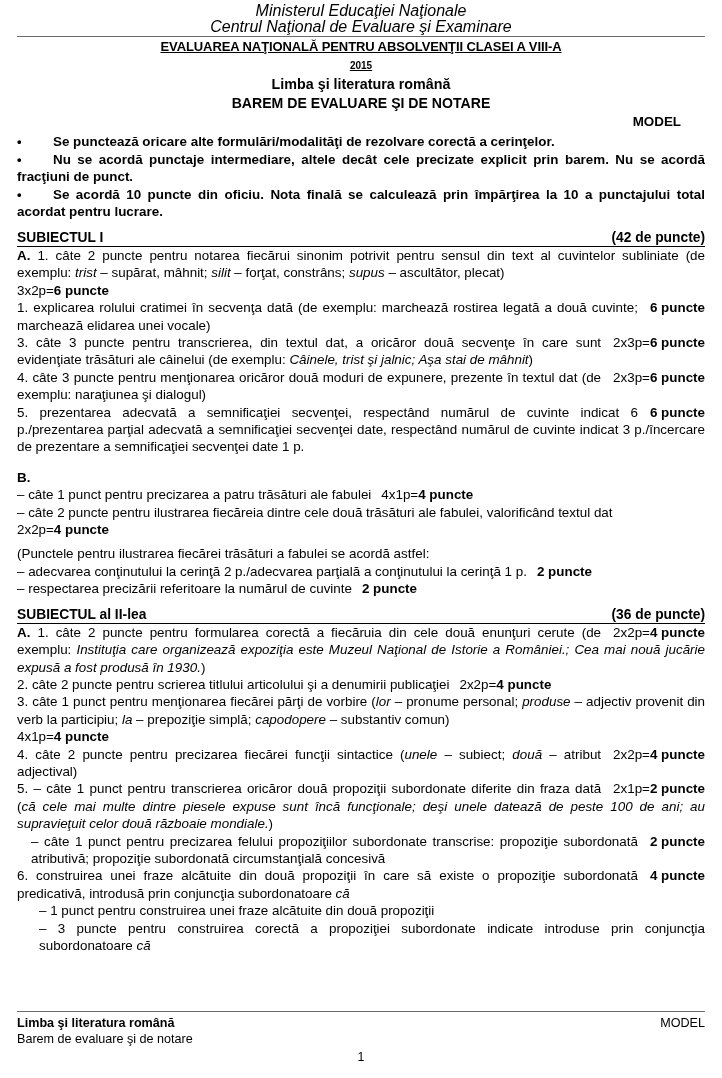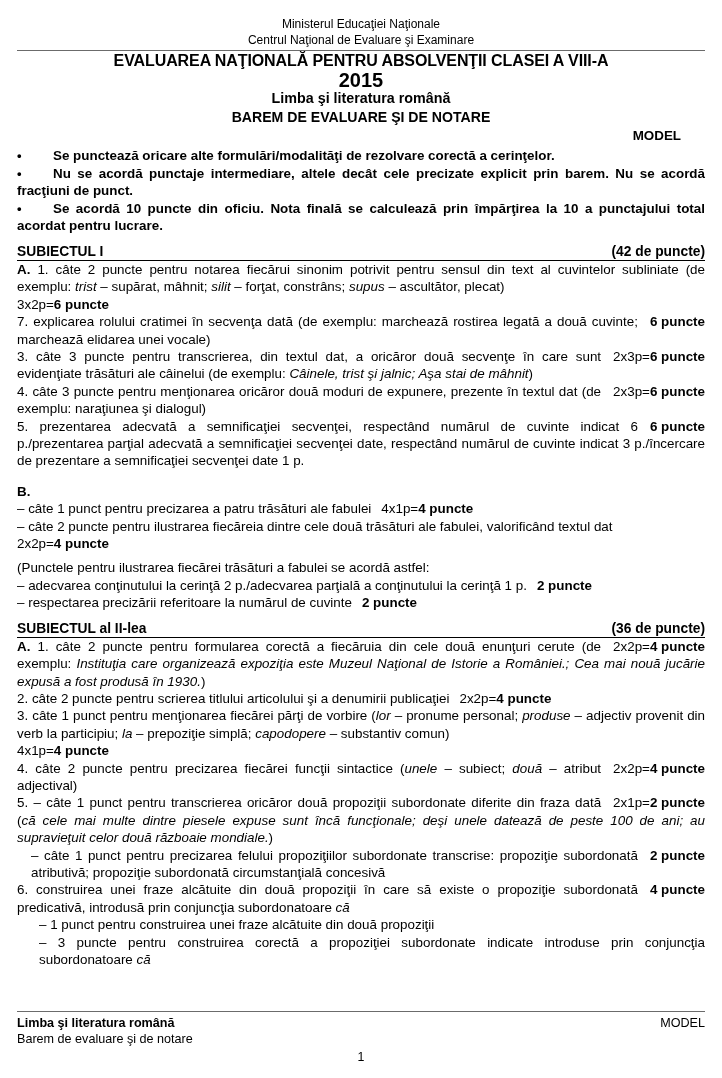--- a/index.html
+++ b/index.html
@@ -18,38 +18,39 @@
   .page {
     position: relative;
     width: 722px;
     height: 1078px;
     box-sizing: border-box;
     padding: 0 17px;
   }
   
   .masthead {
     text-align: center;
-    font-size: 12px;
+    font-size: 16px;
     line-height: 15.5px;
-    padding-top: 17px;
+    padding-top: 3px;
+    font-style: italic;
   }
   .masthead div { white-space: nowrap; }
   hr.rule {
     border: 0;
     border-top: 1.3px solid #6b6b6b;
     margin: 2px 0 1px 0;
   }
   .title-block {
     text-align: center;
     font-weight: bold;
     font-size: 14.3px;
     line-height: 18.5px;
   }
-  .title-block .t-exam { font-size: 16px; letter-spacing: -0.1px; }
-  .title-block .t-year { font-size: 20px; }
+  .title-block .t-exam { font-size: 13px; letter-spacing: -0.1px; text-decoration: underline; }
+  .title-block .t-year { font-size: 10px; text-decoration: underline; }
   .title-block .t-subject { font-size: 14.3px; }
   .title-block .t-barem { font-size: 14.1px; }
   .model-line {
     text-align: right;
     font-weight: bold;
     font-size: 13.4px;
     line-height: 19px;
     padding-right: 24px;
   }
   
@@ -174,21 +175,21 @@
   <div class="sec-head">
     <span>SUBIECTUL I</span>
     <span class="right">(42 de puncte)</span>
   </div>
 
   <div class="body-txt">
 
     <p class="just"><span class="bld">A.</span><span> 1. câte 2 puncte pentru notarea fiecărui sinonim potrivit pentru sensul din text al cuvintelor subliniate (de exemplu: </span><span class="ital">trist</span><span> – supărat, mâhnit; </span><span class="ital">silit</span><span> – forţat, constrâns; </span><span class="ital">supus</span><span> – ascultător, plecat)</span></p>
     <p class="line-right"><span>3x2p=</span><span class="pts">6 puncte</span></p>
 
-    <p class="just"><span class="pts rightpts">6 puncte</span><span>7. explicarea rolului cratimei în secvenţa dată (de exemplu: marchează rostirea legată a două cuvinte; marchează elidarea unei vocale)</span></p>
+    <p class="just"><span class="pts rightpts">6 puncte</span><span>1. explicarea rolului cratimei în secvenţa dată (de exemplu: marchează rostirea legată a două cuvinte; marchează elidarea unei vocale)</span></p>
 
     <p class="just"><span class="rightpts nowrapfix"><span>2x3p=</span><span class="pts">6 puncte</span></span><span>3. câte 3 puncte pentru transcrierea, din textul dat, a oricăror două secvenţe în care sunt evidenţiate trăsături ale câinelui (de exemplu: </span><span class="ital">Câinele, trist şi jalnic; Aşa stai de mâhnit</span><span>)</span></p>
 
     <p class="just"><span class="rightpts nowrapfix"><span>2x3p=</span><span class="pts">6 puncte</span></span><span>4. câte 3 puncte pentru menţionarea oricăror două moduri de expunere, prezente în textul dat (de exemplu: naraţiunea şi dialogul)</span></p>
 
     <p class="just"><span class="pts rightpts">6 puncte</span><span>5. prezentarea adecvată a semnificaţiei secvenţei, respectând numărul de cuvinte indicat 6 p./prezentarea parţial adecvată a semnificaţiei secvenţei date, respectând numărul de cuvinte indicat 3 p./încercare de prezentare a semnificaţiei secvenţei date 1 p.</span></p>
 
     <div class="gap"></div>
 
     <p class="bld">B.</p>

